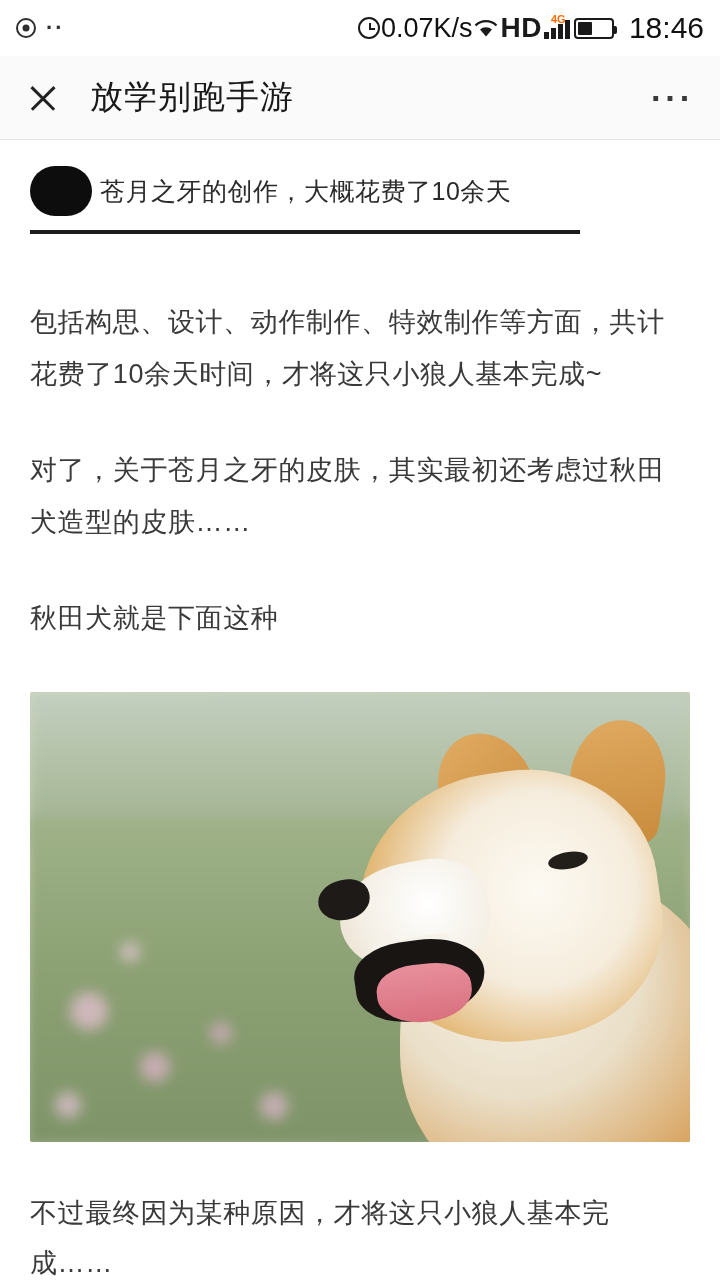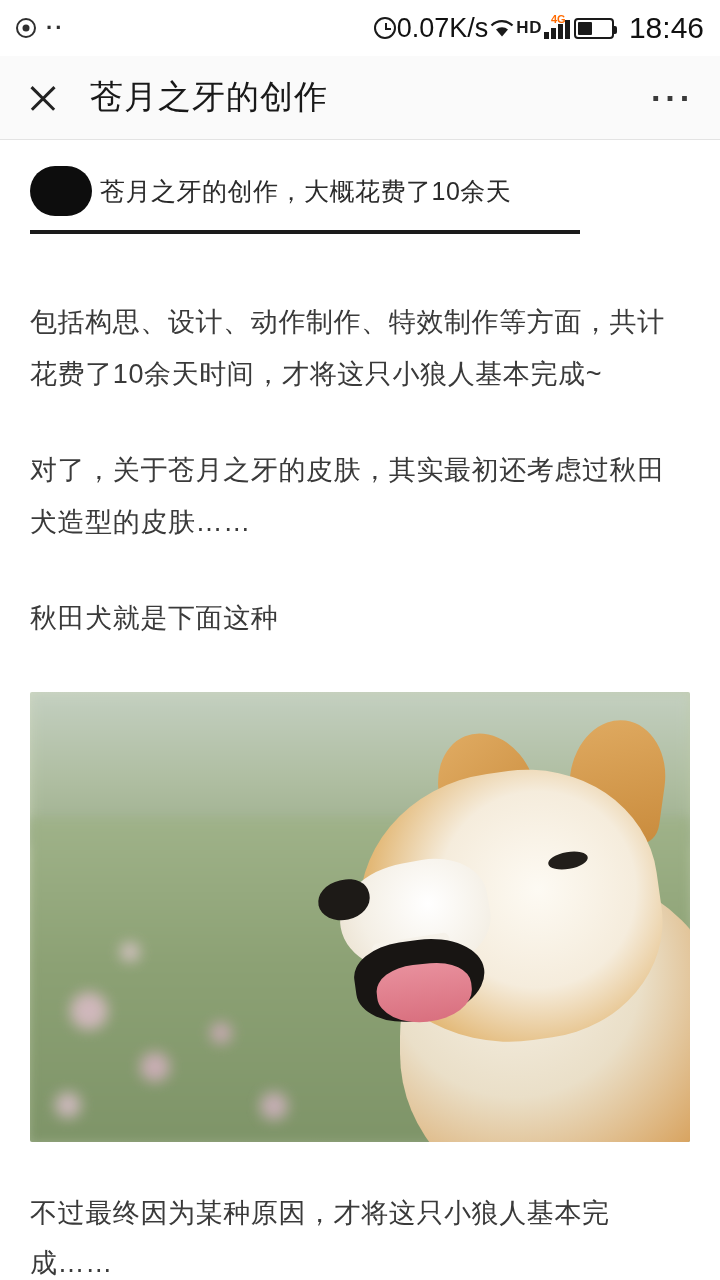--- a/index.html
+++ b/index.html
@@ -83,21 +83,21 @@
     background: #1a1a1a;
   }
   .net-speed {
     font-size: 27px;
     font-weight: 500;
     letter-spacing: 0px;
     color: #111;
   }
   .wifi-icon { width: 26px; height: 20px; }
   .hd-label {
-    font-size: 17px;
+    font-size: 28px;
     font-weight: 600;
     letter-spacing: 0.5px;
     text-align: center;
   }
   .signal-icon { width: 30px; height: 22px; position: relative; }
   .signal-icon .g4 {
     position: absolute;
     top: -4px; left: 8px;
     font-size: 11px;
     font-weight: 700;
@@ -350,21 +350,21 @@
       </span>
       <span class="battery">
           <span class="fill"></span>
         </span>
       <span class="clock">18:46</span>
     </div>
   </div>
 
   <div class="title-bar">
     <span class="close-icon"></span>
-    <span class="app-title">苍月之牙的创作</span>
+    <span class="app-title">放学别跑手游</span>
     <span class="more-icon">···</span>
   </div>
 
   <div class="content">
 
     <div class="author-row">
       <span class="avatar"></span>
       <span class="author-text">苍月之牙的创作，大概花费了10余天</span>
     </div>
 

